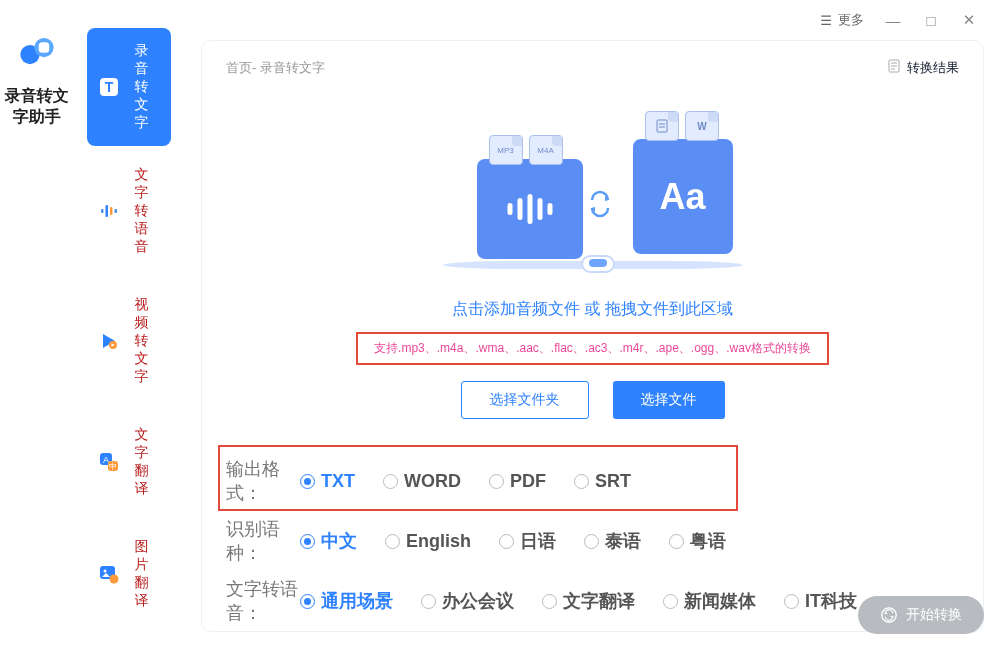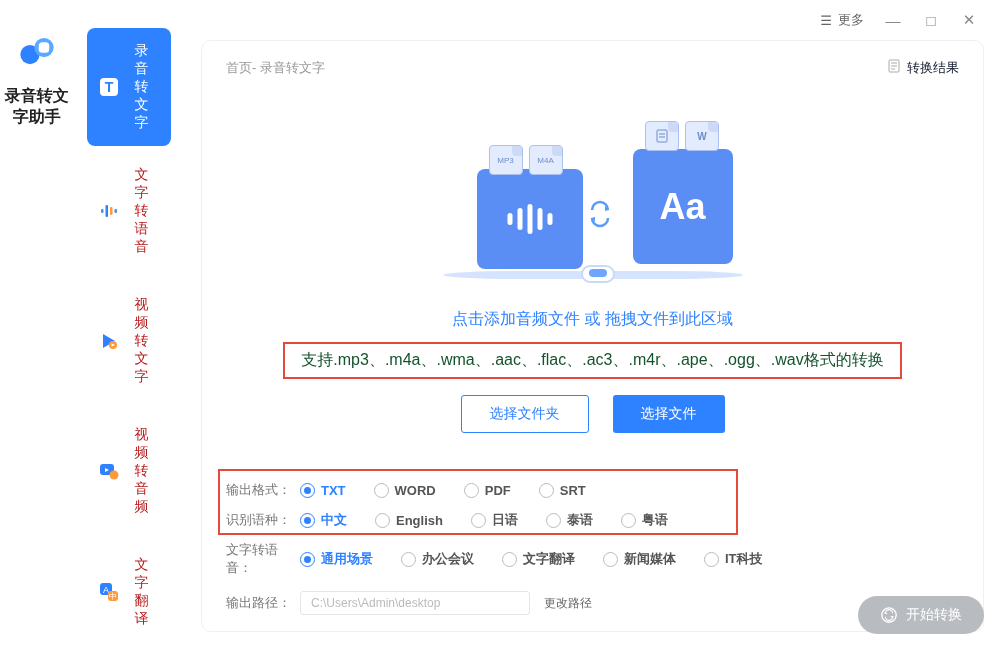--- a/index.html
+++ b/index.html
@@ -48,29 +48,29 @@
     
     .illu-arrow { position: absolute; left: 142px; top: 60px; width: 30px; height: 30px; display: flex; align-items: center; justify-content: center; }
     .illu-arrow svg { color: #5a9df6; }
     
     .illu-base { position: absolute; bottom: 10px; left: 0; width: 100%; height: 8px; background: #d5e3ff; border-radius: 50%/100%; }
     .illu-btn-round { position: absolute; left: 138px; bottom: 6px; width: 34px; height: 18px; background: #fff; border: 2px solid #c8daf8; border-radius: 10px; }
     .illu-btn-round::after { content: ''; position: absolute; top: 2px; left: 50%; transform: translateX(-50%); width: 18px; height: 8px; background: #6ea5ff; border-radius: 6px; }
     
     .upload-hint { font-size: 16px; color: #2e82ff; margin-bottom: 12px; }
     .highlight-box { border: 2px solid #e44a3c; padding: 6px 16px; margin-bottom: 16px; }
-    .formats-text { font-size: 16px; color: #14532d; }
+    .formats-text { font-size: 12px; color: #ec4899; }
     .upload-buttons { display: flex; gap: 24px; }
     .btn { padding: 9px 28px; font-size: 14px; border-radius: 3px; cursor: pointer; border: none; }
     .btn-outline { background: #fff; color: #2e82ff; border: 1px solid #2e82ff; }
     .btn-primary { background: #2e82ff; color: #fff; }
     
     .settings { margin-top: 18px; position: relative; }
     .highlight-settings { position: absolute; border: 2px solid #e44a3c; left: -8px; top: -6px; width: 520px; height: 66px; pointer-events: none; }
-    .setting-row { display: flex; align-items: center; padding: 6px 0; font-size: 13px; }
+    .setting-row { display: flex; align-items: center; padding: 6px 0; font-size: 18px; }
     .setting-label { width: 74px; color: #777; }
     .radio-group { display: flex; gap: 28px; align-items: center; }
     .radio-item { display: flex; align-items: center; gap: 6px; cursor: pointer; }
     .radio-circle { width: 15px; height: 15px; border: 1px solid #bbb; border-radius: 50%; display: flex; align-items: center; justify-content: center; }
     .radio-item.selected .radio-circle { border-color: #2e82ff; }
     .radio-item.selected .radio-circle::after { content: ''; width: 7px; height: 7px; background: #2e82ff; border-radius: 50%; }
     .radio-item.selected .radio-label { color: #2e82ff; }
     .radio-label { color: #555; font-weight: bold; }
     
     .path-row { display: flex; align-items: center; padding: 8px 0; font-size: 13px; margin-bottom: 8px; }
@@ -121,37 +121,38 @@
             <path d="M5 4 L17 11 L5 18 Z" fill="#2e82ff"></path>
             <circle cx="15" cy="15" r="4" fill="#ff9a3c"></circle>
             <path d="M13.5 13.5 L17 15 L13.5 16.5 Z" fill="#fff"></path>
           </svg>
         </span>
       <span>视频转文字</span>
     </div>
     <div class="nav-item">
       <span class="nav-icon">
           <svg width="22" height="22" viewBox="0 0 22 22">
-            <rect x="2" y="4" width="14" height="11" rx="3" fill="#2e82ff"></rect>
-            <path d="M7 8 L11 10 L7 12 Z" fill="#fff"></path>
-            <circle cx="16" cy="15" r="4.5" fill="#ff9a3c"></circle>
-          </svg>
-        </span>
-      <span>视频转音频</span>
-    </div>
-    <div class="nav-item">
-      <span class="nav-icon">
-          <svg width="22" height="22" viewBox="0 0 22 22">
             <rect x="2" y="2" width="12" height="12" rx="3" fill="#2e82ff"></rect>
             <text x="8" y="12" text-anchor="middle" fill="#fff" font-size="9">A</text>
             <rect x="10" y="10" width="10" height="10" rx="3" fill="#ff9a3c"></rect>
             <text x="15" y="18" text-anchor="middle" fill="#fff" font-size="8">中</text>
           </svg>
         </span>
       <span>文字翻译</span>
+    </div>
+    <div class="nav-item">
+      <span class="nav-icon">
+          <svg width="22" height="22" viewBox="0 0 22 22">
+            <rect x="2" y="3" width="15" height="13" rx="3" fill="#2e82ff"></rect>
+            <circle cx="7" cy="8" r="1.5" fill="#fff"></circle>
+            <path d="M4 14 L8 10 L12 14 Z" fill="#fff"></path>
+            <circle cx="16" cy="16" r="4.5" fill="#ff9a3c"></circle>
+          </svg>
+        </span>
+      <span>图片翻译</span>
     </div>
     <div class="nav-item">
       <span class="nav-icon">
           <svg width="22" height="22" viewBox="0 0 22 22">
             <rect x="3" y="2" width="13" height="16" rx="3" fill="#2e82ff"></rect>
             <line x1="6" y1="7" x2="13" y2="7" stroke="#fff" stroke-width="1.5"></line>
             <line x1="6" y1="11" x2="13" y2="11" stroke="#fff" stroke-width="1.5"></line>
             <circle cx="16" cy="16" r="4.5" fill="#ff9a3c"></circle>
           </svg>
         </span>
@@ -314,25 +315,20 @@
             <div class="radio-item">
                 <span class="radio-circle"></span>
                 <span class="radio-label">新闻媒体</span>
               </div>
             <div class="radio-item">
                 <span class="radio-circle"></span>
                 <span class="radio-label">IT科技</span>
               </div>
           </div>
         </div>
-        <div class="path-row">
-          <span class="setting-label">输出路径：</span>
-          <div class="path-box">C:\Users\Admin\desktop</div>
-          <span class="change-path">更改路径</span>
-        </div>
       </div>
     </div>
 
     <button class="start-btn">
       <svg viewBox="0 0 20 20">
           <circle cx="10" cy="10" r="8" fill="none" stroke="#fff" stroke-width="1.5"></circle>
           <path d="M6 8 A4 4 0 0 1 14 8 M7 6 L5.5 8 L8 8.5" fill="none" stroke="#fff" stroke-width="1.2"></path>
           <path d="M14 12 A4 4 0 0 1 6 12 M13 14 L14.5 12 L12 11.5" fill="none" stroke="#fff" stroke-width="1.2"></path>
         </svg>
       <span>开始转换</span>

